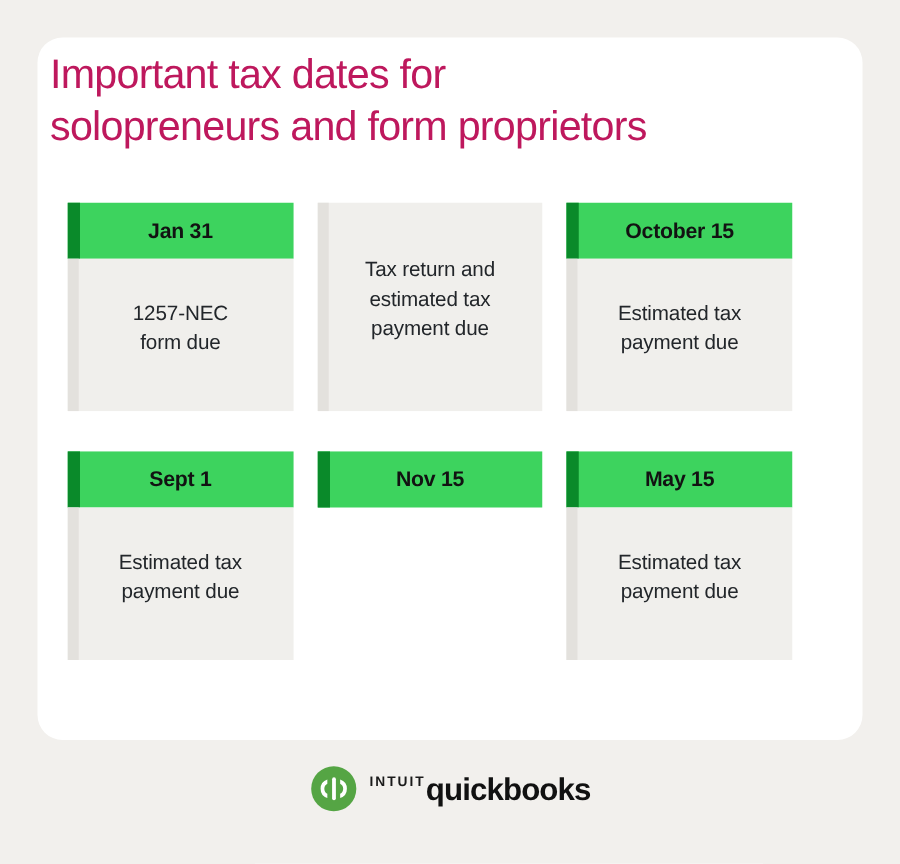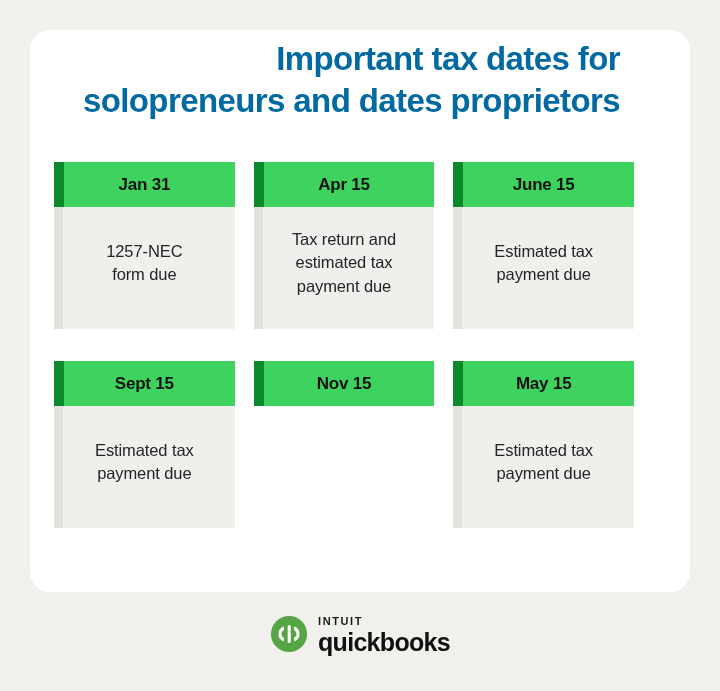--- a/index.html
+++ b/index.html
@@ -30,23 +30,23 @@
     background: #ffffff;
     border-radius: 20px;
   }
 
   
   .title {
     position: absolute;
     left: 40px;
     top: 38px;
     width: 580px;
-    text-align: right;
-    color: #0369a1;
-    font-weight: bold;
+    text-align: left;
+    color: #be185d;
+    font-weight: normal;
     font-size: 33px;
     line-height: 1.28;
     letter-spacing: -0.6px;
   }
   .title-line { display: block; }
 
   
   .grid {
     position: absolute;
     left: 42px;
@@ -135,21 +135,20 @@
     justify-content: center;
     gap: 10px;
   }
   .logo-mark {
     width: 38px;
     height: 38px;
     flex: 0 0 auto;
   }
   .logo-words {
     display: flex;
-    flex-direction: column;
     justify-content: center;
     line-height: 1;
   }
   .logo-intuit {
     font-size: 15px;
     font-weight: bold;
     letter-spacing: 1.6px;
     color: #1a1a1a;
     text-transform: lowercase;
     font-variant: small-caps;
@@ -164,59 +163,56 @@
 </style>
 </head>
 <body>
 
 <div class="stage">
 
   <div class="panel"></div>
 
   <div class="title">
     <span class="title-line">Important tax dates for</span>
-    <span class="title-line">solopreneurs and dates proprietors</span>
+    <span class="title-line">solopreneurs and form proprietors</span>
   </div>
 
   <div class="grid">
 
     <div class="card">
       <div class="card-header">
         <span class="card-date">Jan 31</span>
       </div>
       <div class="card-body">
         <span class="card-text">1257-NEC
 form due</span>
       </div>
     </div>
 
     <div class="card">
-      <div class="card-header">
-        <span class="card-date">Apr 15</span>
-      </div>
       <div class="card-body">
         <span class="card-text">Tax return and
 estimated tax
 payment due</span>
       </div>
     </div>
 
     <div class="card">
       <div class="card-header">
-        <span class="card-date">June 15</span>
+        <span class="card-date">October 15</span>
       </div>
       <div class="card-body">
         <span class="card-text">Estimated tax
 payment due</span>
       </div>
     </div>
 
     <div class="card">
       <div class="card-header">
-        <span class="card-date">Sept 15</span>
+        <span class="card-date">Sept 1</span>
       </div>
       <div class="card-body">
         <span class="card-text">Estimated tax
 payment due</span>
       </div>
     </div>
 
     <div class="card">
       <div class="card-header">
         <span class="card-date">Nov 15</span>

